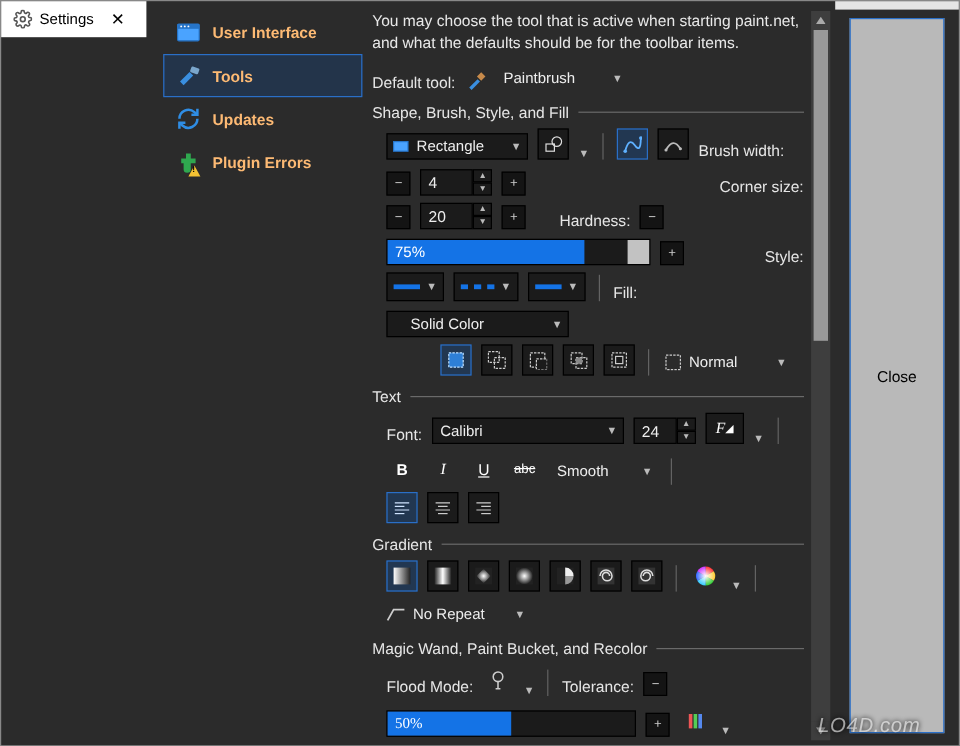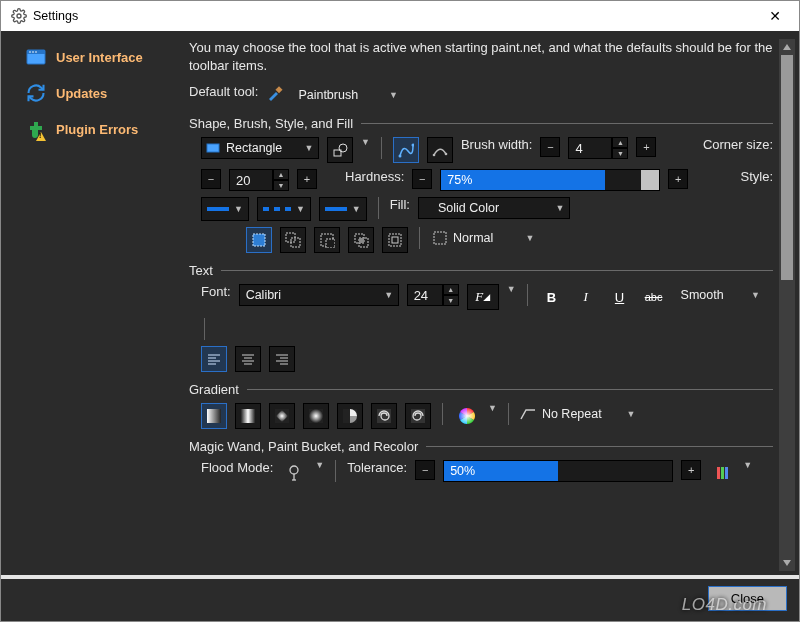--- a/index.html
+++ b/index.html
@@ -1,17 +1,17 @@
 <!DOCTYPE html>
 <html><head>
 <meta charset="utf-8">
 <style>
   * { box-sizing: border-box; }
   body { margin:0; font-family:"Segoe UI", Arial, sans-serif; font-size:13px; background:#d0d0d0; color:#fff; }
-  .window { width:800px; height:622px; margin:0 auto; background:#2b2b2b; border:1px solid #888; display:flex; flex-direction:column; }
+  .window { width:800px; height:622px; margin:0 auto; background:#2b2b2b; border:1px solid #888; display:flex; flex-direction:row; }
   .titlebar { height:30px; background:#fff; color:#000; display:flex; align-items:center; padding:0 4px; }
   .titlebar .gear { width:16px; height:16px; margin:0 6px; color:#444; }
   .titlebar .title { flex:1; font-size:12.5px; }
   .titlebar .close { width:40px; text-align:center; font-size:14px; cursor:pointer; }
   .body { flex:1; display:flex; padding:8px 4px 4px 14px; gap:8px; overflow:hidden; }
   .sidebar { width:166px; display:flex; flex-direction:column; gap:0; }
   .side-item { display:flex; align-items:center; gap:10px; padding:7px 10px; color:#fdba74; cursor:pointer; border:1px solid transparent; position:relative;font-weight:bold; }
   .side-item.active { border:1px solid #2a6fc7; background:#23344a; }
   .side-item .icon { width:20px; height:20px; display:flex; align-items:center; justify-content:center; }
   .warnbadge { position:absolute; bottom:5px; left:20px; width:0; height:0; border-left:5px solid transparent; border-right:5px solid transparent; border-bottom:9px solid #f4c233; }
@@ -19,42 +19,42 @@
   .content { flex:1; display:flex; overflow:hidden; }
   .scrollarea { flex:1; overflow:hidden; padding-right:6px; }
   .scrollbar { width:16px; background:#3e3e3e; display:flex; flex-direction:column; align-items:center; }
   .scrollbar .arrow { width:100%; height:16px; display:flex; align-items:center; justify-content:center; background:#3e3e3e; }
   .scrollbar .track { flex:1; width:100%; background:#3e3e3e; position:relative; }
   .scrollbar .thumb { position:absolute; top:0; left:2px; right:2px; height:45%; background:#9a9a9a; }
   .desc { color:#e8e8e8; font-size:13px; line-height:1.35; margin-bottom:10px; }
   .btnrow { display:flex; gap:8px; margin-bottom:14px; }
   .btn { background:#b9b9b9; color:#000; border:1px solid #7d7d7d; padding:4px 10px; font-size:13px; cursor:pointer; }
   .btn .u { text-decoration:underline; }
-  .row { display:flex; align-items:flex-start; gap:8px; flex-wrap:wrap; margin:6px 0; }
+  .row { display:flex; align-items:flex-end; gap:8px; flex-wrap:wrap; margin:6px 0; }
   .rowlabel { color:#e6e6e6; }
   .section-title { display:flex; align-items:center; gap:8px; margin:10px 0 6px 0; color:#e6e6e6;text-align:right; }
   .section-title .line { flex:1; height:1px; background:#6a6a6a; }
   .icon-btn { width:26px; height:26px; border:1px solid #000; background:#1b1b1b; display:flex; align-items:center; justify-content:center; cursor:pointer; }
   .icon-btn.sel { border:1px solid #2a6fc7; background:#223751; }
   .minibtn { width:20px; height:20px; border:1px solid #000; background:#141414; color:#ccc; display:flex; align-items:center; justify-content:center; font-size:11px; cursor:pointer; }
   .combo { height:22px; background:#1b1b1b; border:1px solid #000; display:flex; align-items:center; color:#eee; font-size:12.5px; }
   .combo .val { flex:1; padding:0 6px; overflow:hidden; white-space:nowrap; }
   .combo .caret { width:18px; text-align:center; font-size:9px; color:#bbb; }
   .spin { display:flex; align-items:center; }
   .spin .val { background:#1b1b1b; border:1px solid #000; height:22px; width:54px; padding:0 6px; display:flex; align-items:center; color:#eee; }
   .spin .arrows { display:flex; flex-direction:column; height:22px; }
   .spin .arrows div { width:16px; flex:1; background:#1b1b1b; border:1px solid #000; display:flex; align-items:center; justify-content:center; font-size:7px; color:#bbb; cursor:pointer; }
   .slider { height:22px; background:#1b1b1b; border:1px solid #000; position:relative; display:flex; align-items:center; }
   .slider .fill { position:absolute; left:0; top:0; bottom:0; background:#1473e6; }
   .slider .end { position:absolute; top:0; bottom:0; right:0; width:18px; background:#c2c2c2; }
   .slider .label { position:relative; z-index:2; padding-left:6px; color:#fff; font-size:12.5px; }
   .sep { width:1px; height:22px; background:#636363; margin:0 3px; }
   .dash { height:4px; background:#1473e6; }
   .dashcombo { display:flex; align-items:center; gap:5px; border:1px solid #000; background:#1b1b1b; padding:3px 5px; height:24px; cursor:pointer; }
-  .footer { border-top:4px solid #e5e5e5; padding:7px 12px 10px 12px; display:flex; justify-content:flex-end; position:relative; }
+  .footer { border-top:7px solid #e5e5e5; padding:7px 12px 10px 12px; display:flex; justify-content:flex-end; position:relative; }
   .closebtn { background:#b9b9b9; color:#000; border:1px solid #2a6fc7; padding:4px 22px; font-size:13px; cursor:pointer; }
   .watermark { position:absolute; right:32px; bottom:6px; color:rgba(255,255,255,0.6); font-size:17px; font-style:italic; letter-spacing:0.5px; pointer-events:none; text-shadow:0 0 4px #000; }
   svg { display:block; }
 </style>
 </head>
 <body>
 
 <div class="window">
 
   <div class="titlebar">
@@ -75,20 +75,29 @@
         <span class="icon">
           <svg width="20" height="16">
               <rect x="1" y="1" width="18" height="14" rx="1" fill="#4aa3ff" stroke="#2674c8"></rect>
               <rect x="1" y="1" width="18" height="4" fill="#2674c8"></rect>
               <circle cx="4" cy="3" r="0.8" fill="#fff"></circle>
               <circle cx="7" cy="3" r="0.8" fill="#fff"></circle>
               <circle cx="10" cy="3" r="0.8" fill="#fff"></circle>
             </svg>
         </span>
         <span>User Interface</span>
+      </div>
+      <div class="side-item active">
+        <span class="icon">
+          <svg width="20" height="20">
+              <path d="M3 15 L11 7 L14 10 L6 18 Z" fill="#3a8fe0"></path>
+              <rect x="12" y="3" width="7" height="5" rx="1" fill="#7aa6cc" transform="rotate(20 15 5)"></rect>
+            </svg>
+        </span>
+        <span>Tools</span>
       </div>
       <div class="side-item">
         <span class="icon">
           <svg width="20" height="20" viewBox="0 0 24 24" fill="none" stroke="#2f8de4" stroke-width="2.5">
               <path d="M21 2v6h-6"></path>
               <path d="M3 12a9 9 0 0 1 15-6.7L21 8"></path>
               <path d="M3 22v-6h6"></path>
               <path d="M21 12a9 9 0 0 1-15 6.7L3 16"></path>
             </svg>
         </span>
@@ -438,21 +447,21 @@
               <svg width="14" height="16" fill="none" stroke="#ccc" stroke-width="1.3">
                 <circle cx="7" cy="5" r="4"></circle>
                 <line x1="7" y1="9" x2="7" y2="15"></line>
                 <line x1="5" y1="15" x2="9" y2="15"></line>
               </svg>
             </div>
           <span class="caret" style="font-size:9px;color:#bbb">▼</span>
           <div class="sep"></div>
           <span class="rowlabel">Tolerance:</span>
           <div class="minibtn">−</div>
-          <div class="slider" style="width:230px;">
+          <div class="slider" style="width:208px;font-family:Liberation Serif, serif;">
             <div class="fill" style="width:50%"></div>
             <span class="label">50%</span>
           </div>
           <div class="minibtn">+</div>
           <div class="icon-btn" style="border:none;background:transparent">
               <svg width="14" height="16">
                 <rect x="2" y="2" width="3" height="12" fill="#e55"></rect>
                 <rect x="6" y="2" width="3" height="12" fill="#5c5"></rect>
                 <rect x="10" y="2" width="3" height="12" fill="#58e"></rect>
               </svg>

